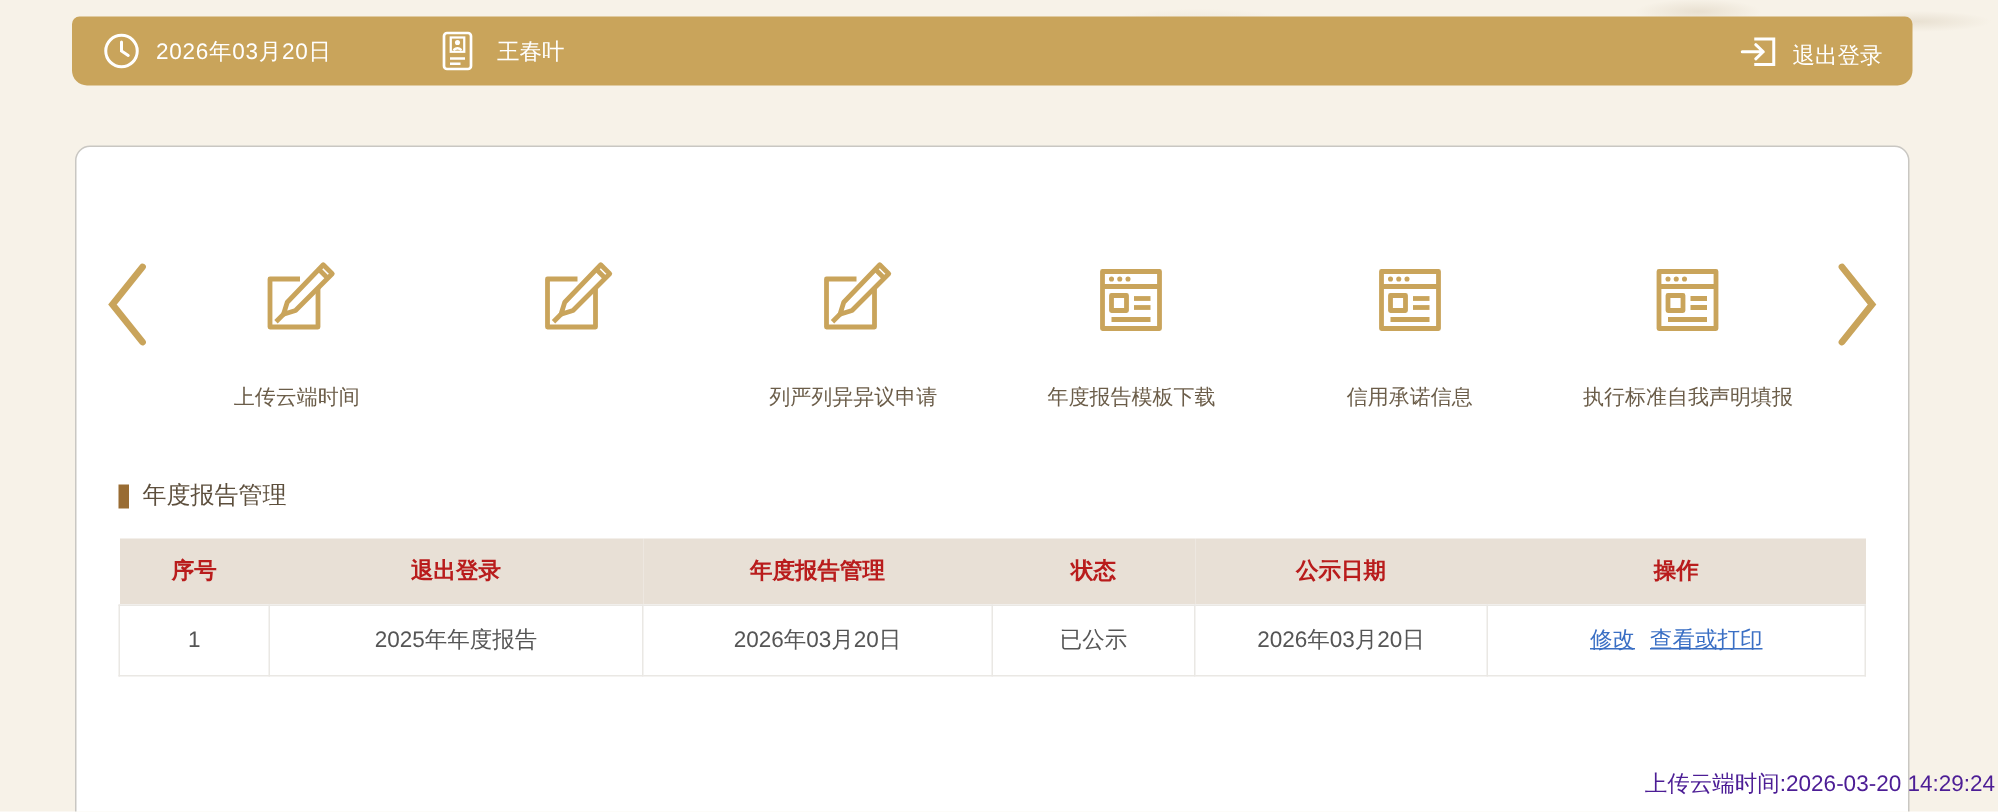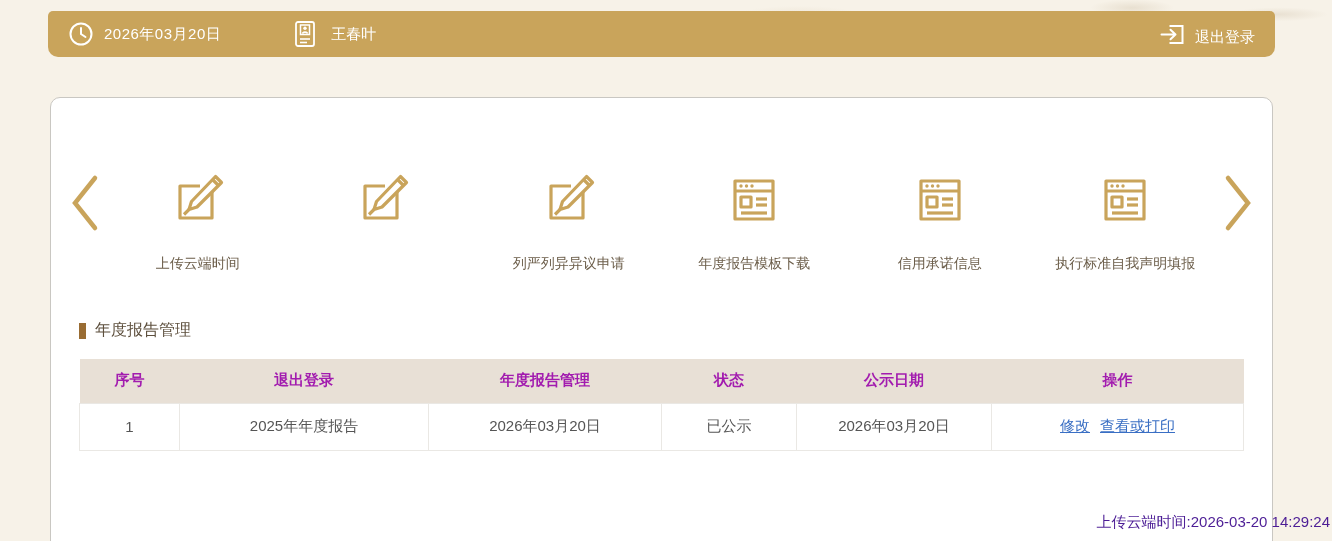--- a/index.html
+++ b/index.html
@@ -71,21 +71,21 @@
   }
   .section-bullet { width:7px; height:16px; background:#996c33; margin-right:9px; }
 
   
   .report-table {
     position:absolute; left:28px; top:261px; width:1165px;
     border-collapse:collapse; table-layout:fixed; font-size:15px;
   }
   .report-table th {
     height:44px; background:var(--header-bg);
-    color:#a21caf; font-weight:bold; text-align:center;
+    color:#b91c1c; font-weight:bold; text-align:center;
   }
   .report-table td {
     height:47px; background:#fff; text-align:center; color:#555;
     border:1px solid #eae8e4;
   }
   .action-link { color:var(--link); text-decoration:underline; margin:0 5px; cursor:pointer; }
 
   
   .upload-time {
     position:absolute; right:2px; top:513px;

